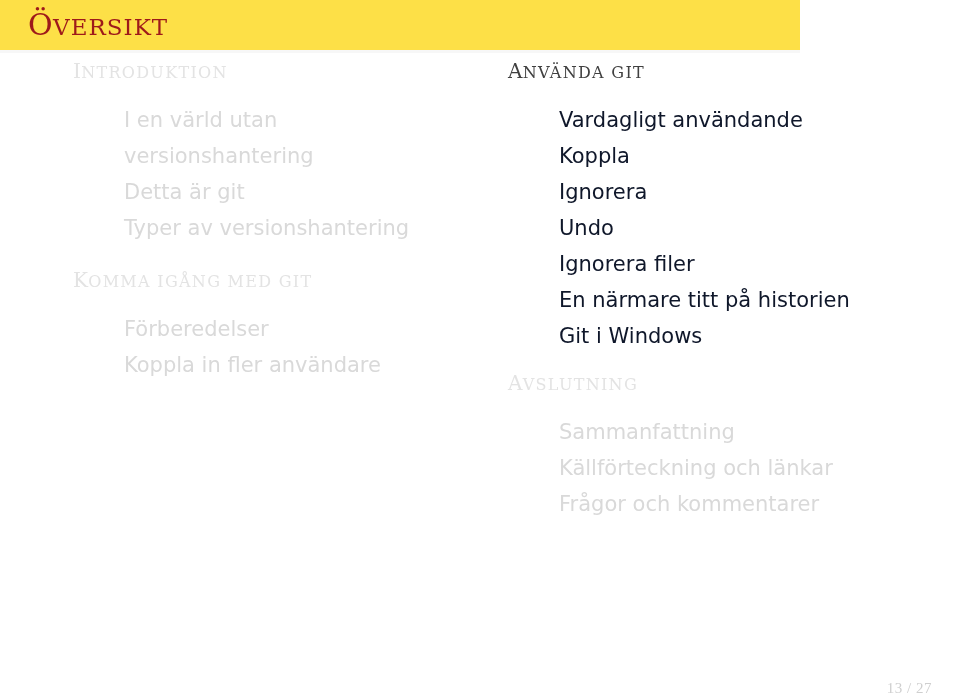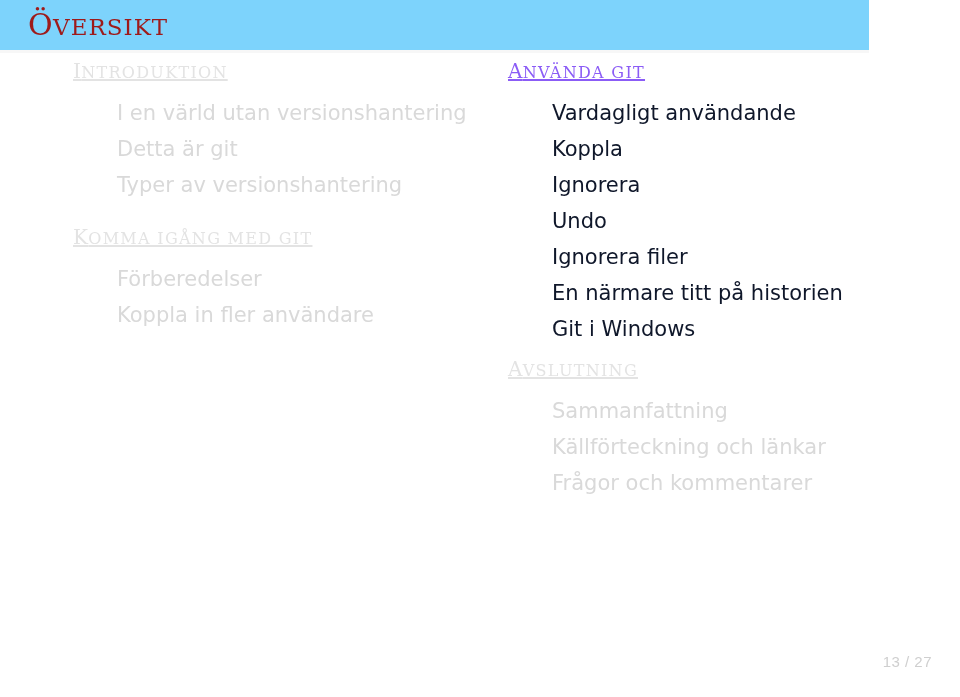--- a/index.html
+++ b/index.html
@@ -13,23 +13,23 @@
     font-family: "DejaVu Sans", sans-serif;
     overflow: hidden;
     position: relative;
   }
 
   
   .slide-header {
     position: absolute;
     left: 0;
     top: 0;
-    width: 869px;
+    width: 800px;
     height: 53px;
-    background: #7dd3fc;
+    background: #fde047;
     border-bottom: 3px solid #f7f7f7;
     box-sizing: border-box;
   }
   .slide-title {
     position: absolute;
     left: 28px;
     top: 5px;
     font-family: "DejaVu Serif", serif;
     font-size: 30px;
     line-height: 40px;
@@ -76,49 +76,48 @@
   .toc-col-right .toc-section + .toc-section {
     margin-top: 0px;
   }
 
   .section-head {
     font-family: "DejaVu Serif", serif;
     font-size: 20px;
     line-height: 36px;
     white-space: nowrap;
     letter-spacing: 0.3px;
-    text-decoration: underline;
   }
   .section-head .first-cap { font-size: 20px; }
   .section-head .rest-caps { font-size: 16px; letter-spacing: 1.3px; }
 
   .subsection-list {
     list-style: none;
-    margin: 4px;
+    margin: 11px;
     padding: 0 0 0 40px;
   }
   .subsection-item {
     font-family: "DejaVu Sans", sans-serif;
     font-size: 21px;
     line-height: 36px;
     font-weight: 400;
   }
 
   
   .inactive .section-head { color: #e3e3e3; }
   .inactive .subsection-item { color: #d9d9d9; }
-  .active .section-head { color: #8b5cf6; }
+  .active .section-head { color: #404040; }
   .active .subsection-item { color: #0f172a; }
 
   
   .page-number {
     position: absolute;
     right: 28px;
-    bottom: 27px;
-    font-family: Liberation Sans, sans-serif;
+    bottom: 0;
+    font-family: Liberation Serif, serif;
     font-size: 15px;
     color: #cfcfcf;
     letter-spacing: 0.5px;
   }
 </style>
 </head>
 <body>
 
 <div class="slide-header">
   <div class="slide-title">

